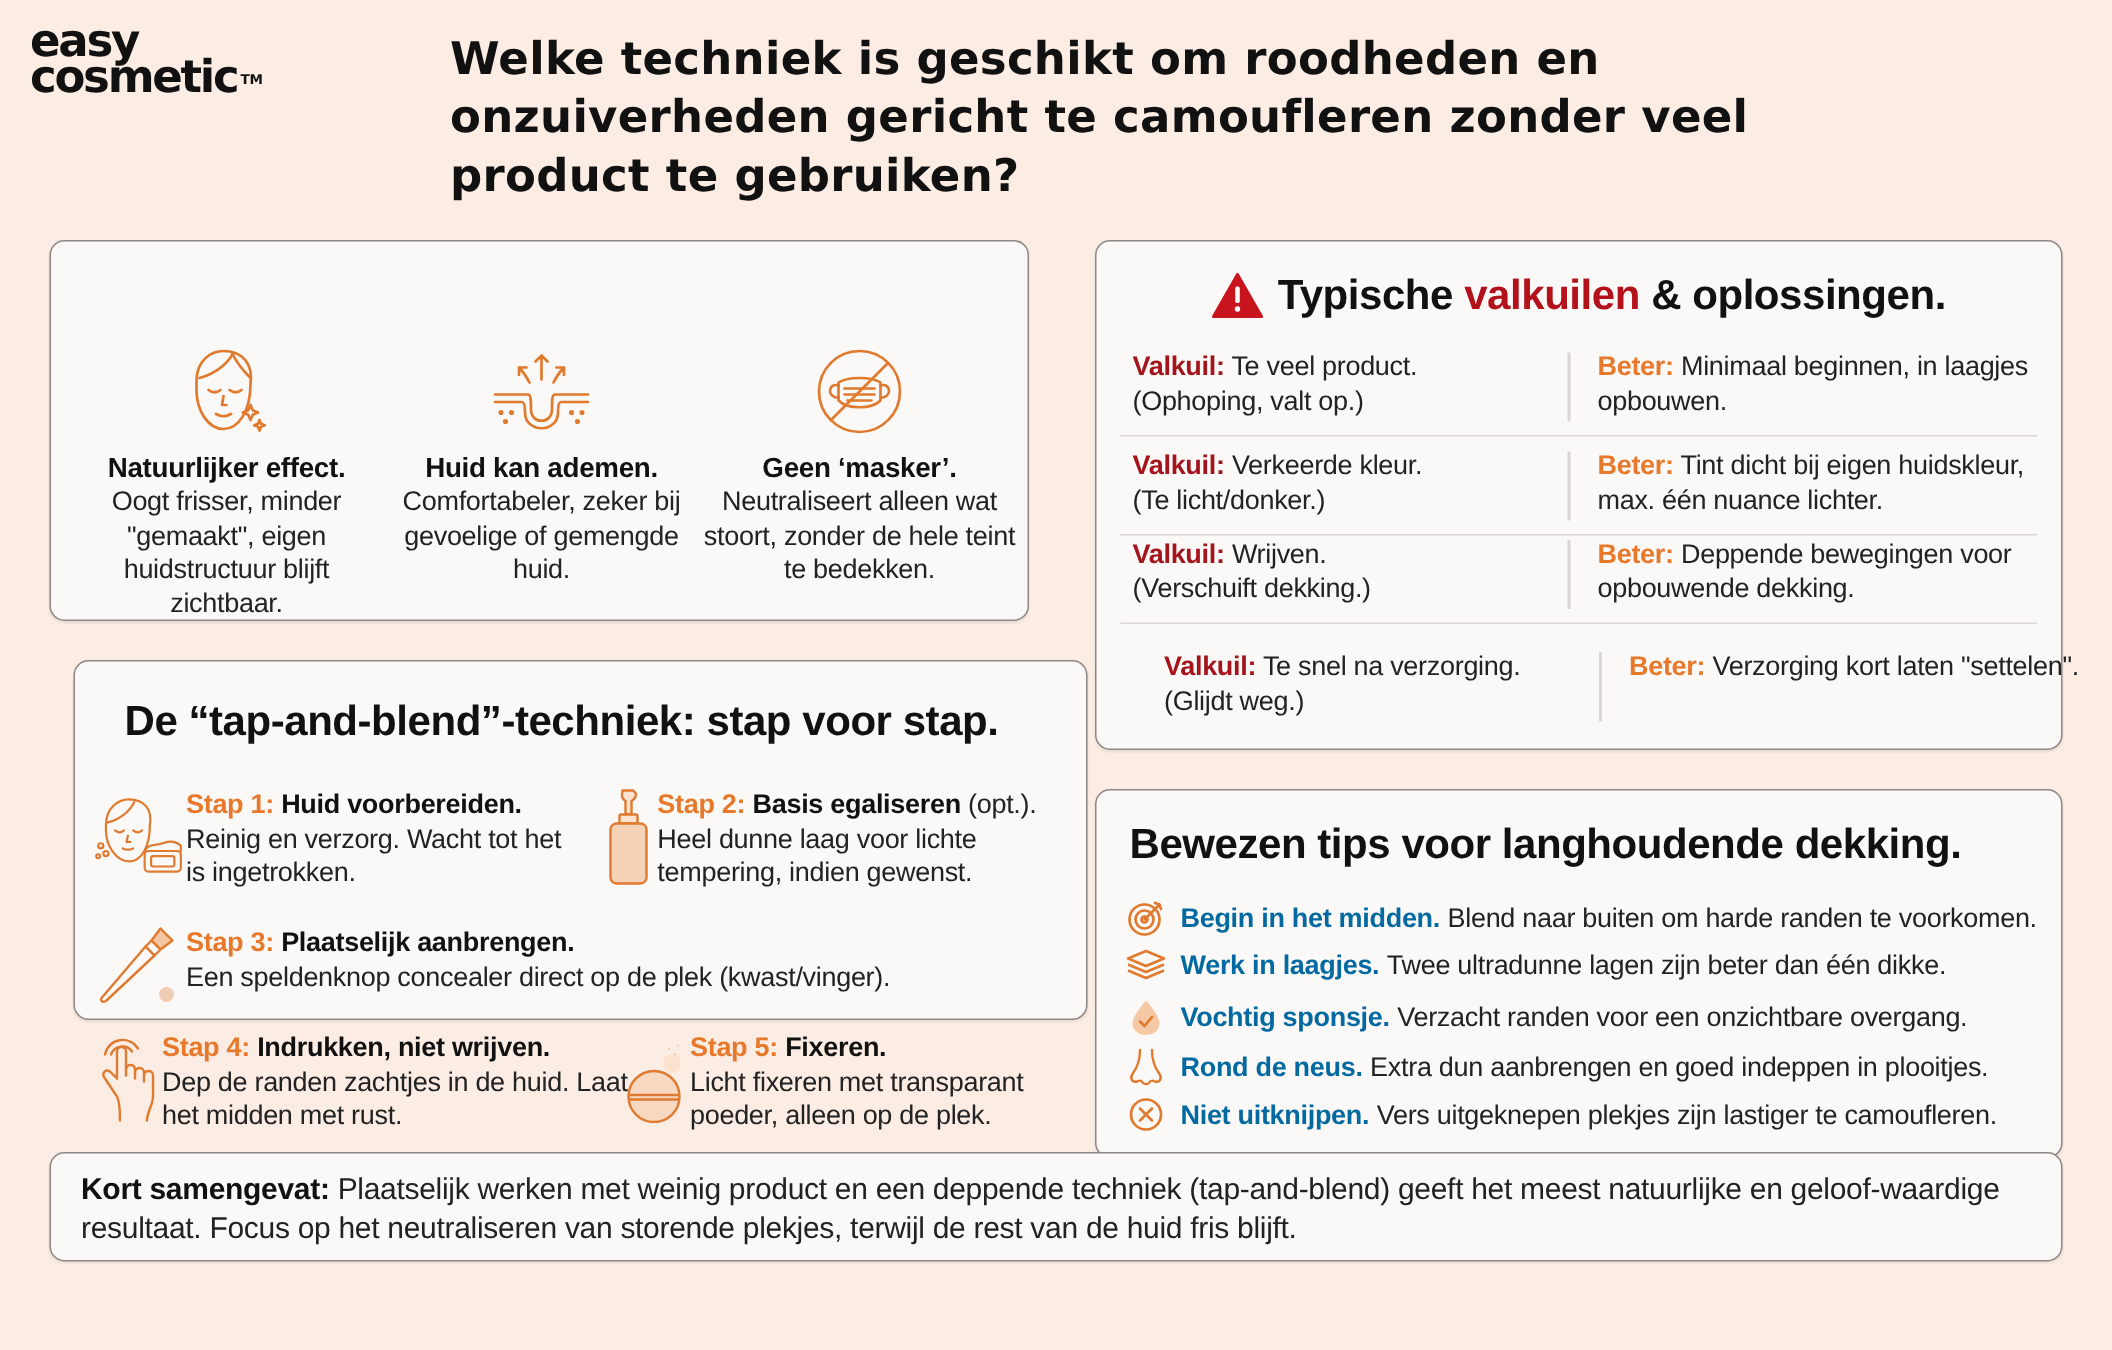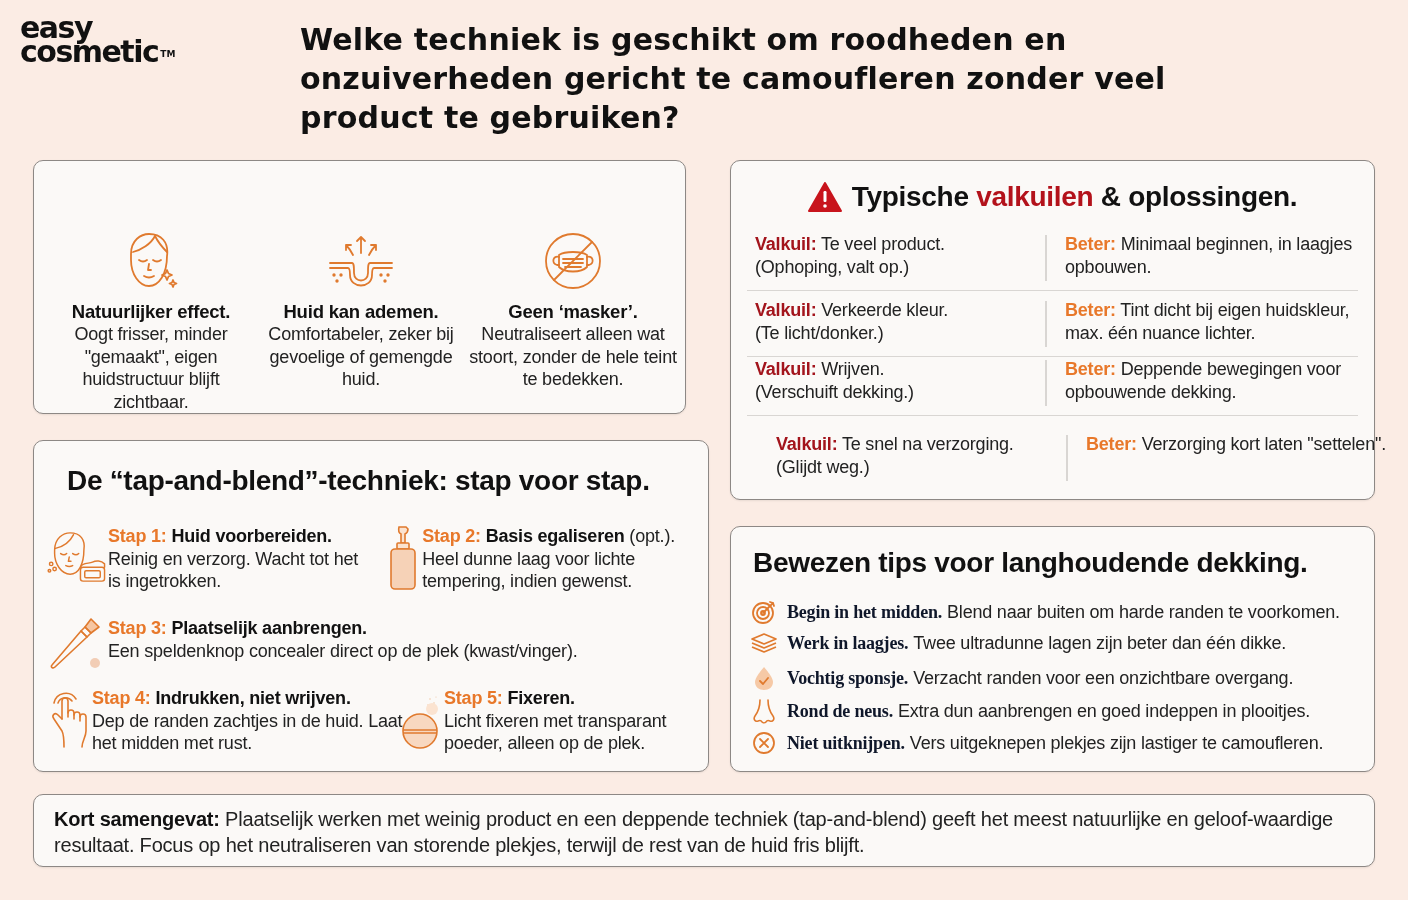--- a/index.html
+++ b/index.html
@@ -50,35 +50,35 @@
   .pit-title-red { color: #b3121b; }
   .pit-row { position: absolute; left: 16px; right: 16px; height: 66px; border-bottom: 1.5px solid #d9d6d3; }
   .pit-row:last-child { border-bottom: none; margin-left: 21px; }
   .pit-left, .pit-right { position: absolute; top: 8px; font-size: 18px; line-height: 22.5px; color: #222; letter-spacing: -0.2px; }
   .pit-left { left: 8px; width: 280px; }
   .pit-right { left: 318px; width: 305px; }
   .pit-divider { position: absolute; left: 298px; top: 10px; width: 1.5px; height: 46px; background: #d9d6d3; }
   .lbl-valk { color: #a3141c; font-weight: bold; }
   .lbl-beter { color: #e8782a; font-weight: bold; }
   
-  #card-steps { left: 33px; top: 440px; width: 676px; height: 332px; }
+  #card-steps { left: 49px; top: 440px; width: 676px; height: 240px; }
   #card-steps h2 { position: absolute; left: 33px; top: 24px; }
   .step { position: absolute; display: flex; align-items: flex-start; }
   .step .s-icon { width: 62px; display: flex; justify-content: center; }
   .step .s-text { font-size: 18px; line-height: 22.5px; color: #222; letter-spacing: -0.2px; }
   .step .s-num { color: #e8782a; font-weight: bold; }
   .step .s-head { font-weight: bold; color: #111; }
   
   #card-tips { left: 730px; top: 526px; width: 645px; height: 246px; }
   #card-tips h2 { position: absolute; left: 22px; top: 20px; }
   .tip { position: absolute; left: 18px; display: flex; align-items: center; font-size: 18px; color: #222; letter-spacing: -0.2px; white-space: nowrap; }
   .tip .t-icon { width: 30px; display: flex; justify-content: center; margin-right: 8px; }
-  .tip b { color: #0f172a; margin-right: 5px; font-family: Liberation Serif, serif; }
-  
-  #card-summary { left: 33px; top: 794px; width: 1342px; height: 73px; }
+  .tip b { color: #0369a1; margin-right: 5px; }
+  
+  #card-summary { left: 33px; top: 768px; width: 1342px; height: 73px; }
   #card-summary p { position: absolute; left: 20px; top: 11px; right: 20px; font-size: 20px; line-height: 26px; color: #222; letter-spacing: -0.2px; }
   #card-summary b { color: #111; }
   svg { display: block; }
 </style>
 </head>
 <body>
 
 <div class="logo">
   <span class="l1">easy</span>
   <span class="l2"><span>cosmetic</span><sup>TM</sup></span>

